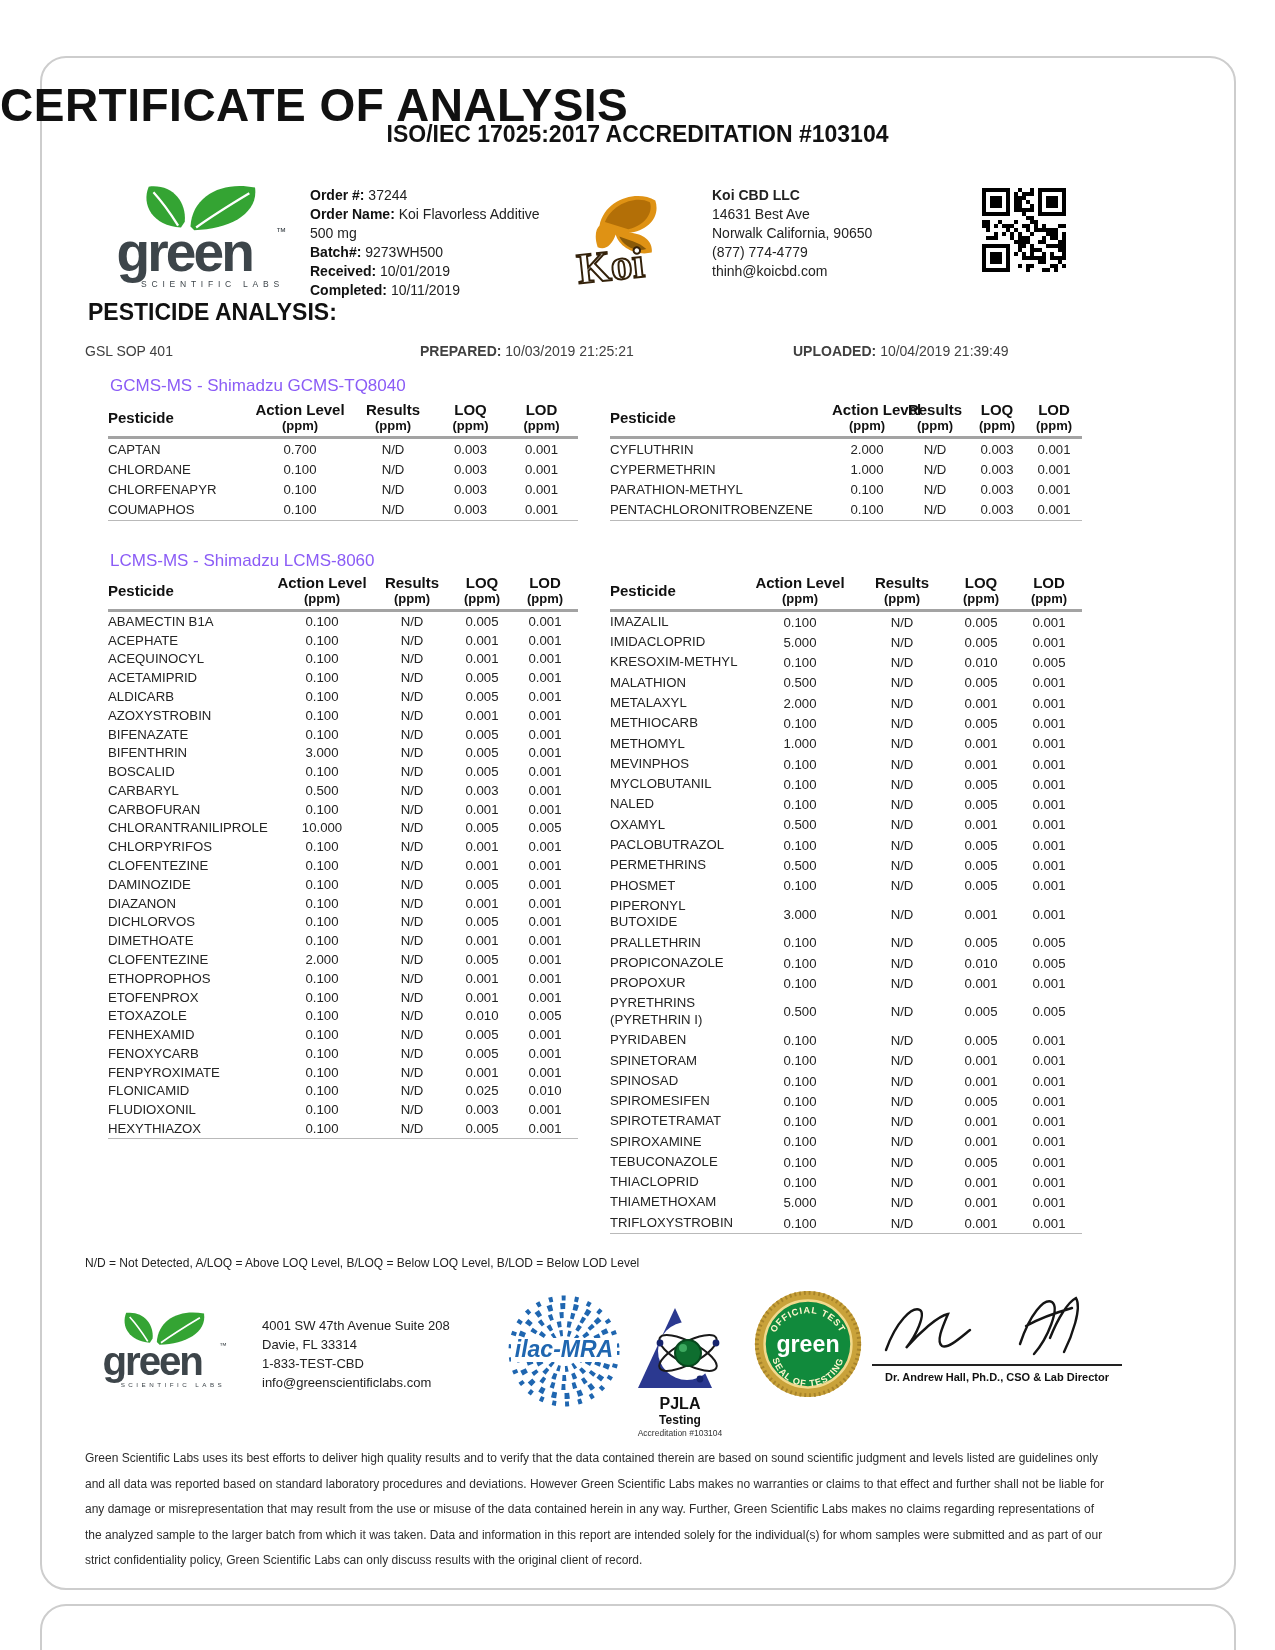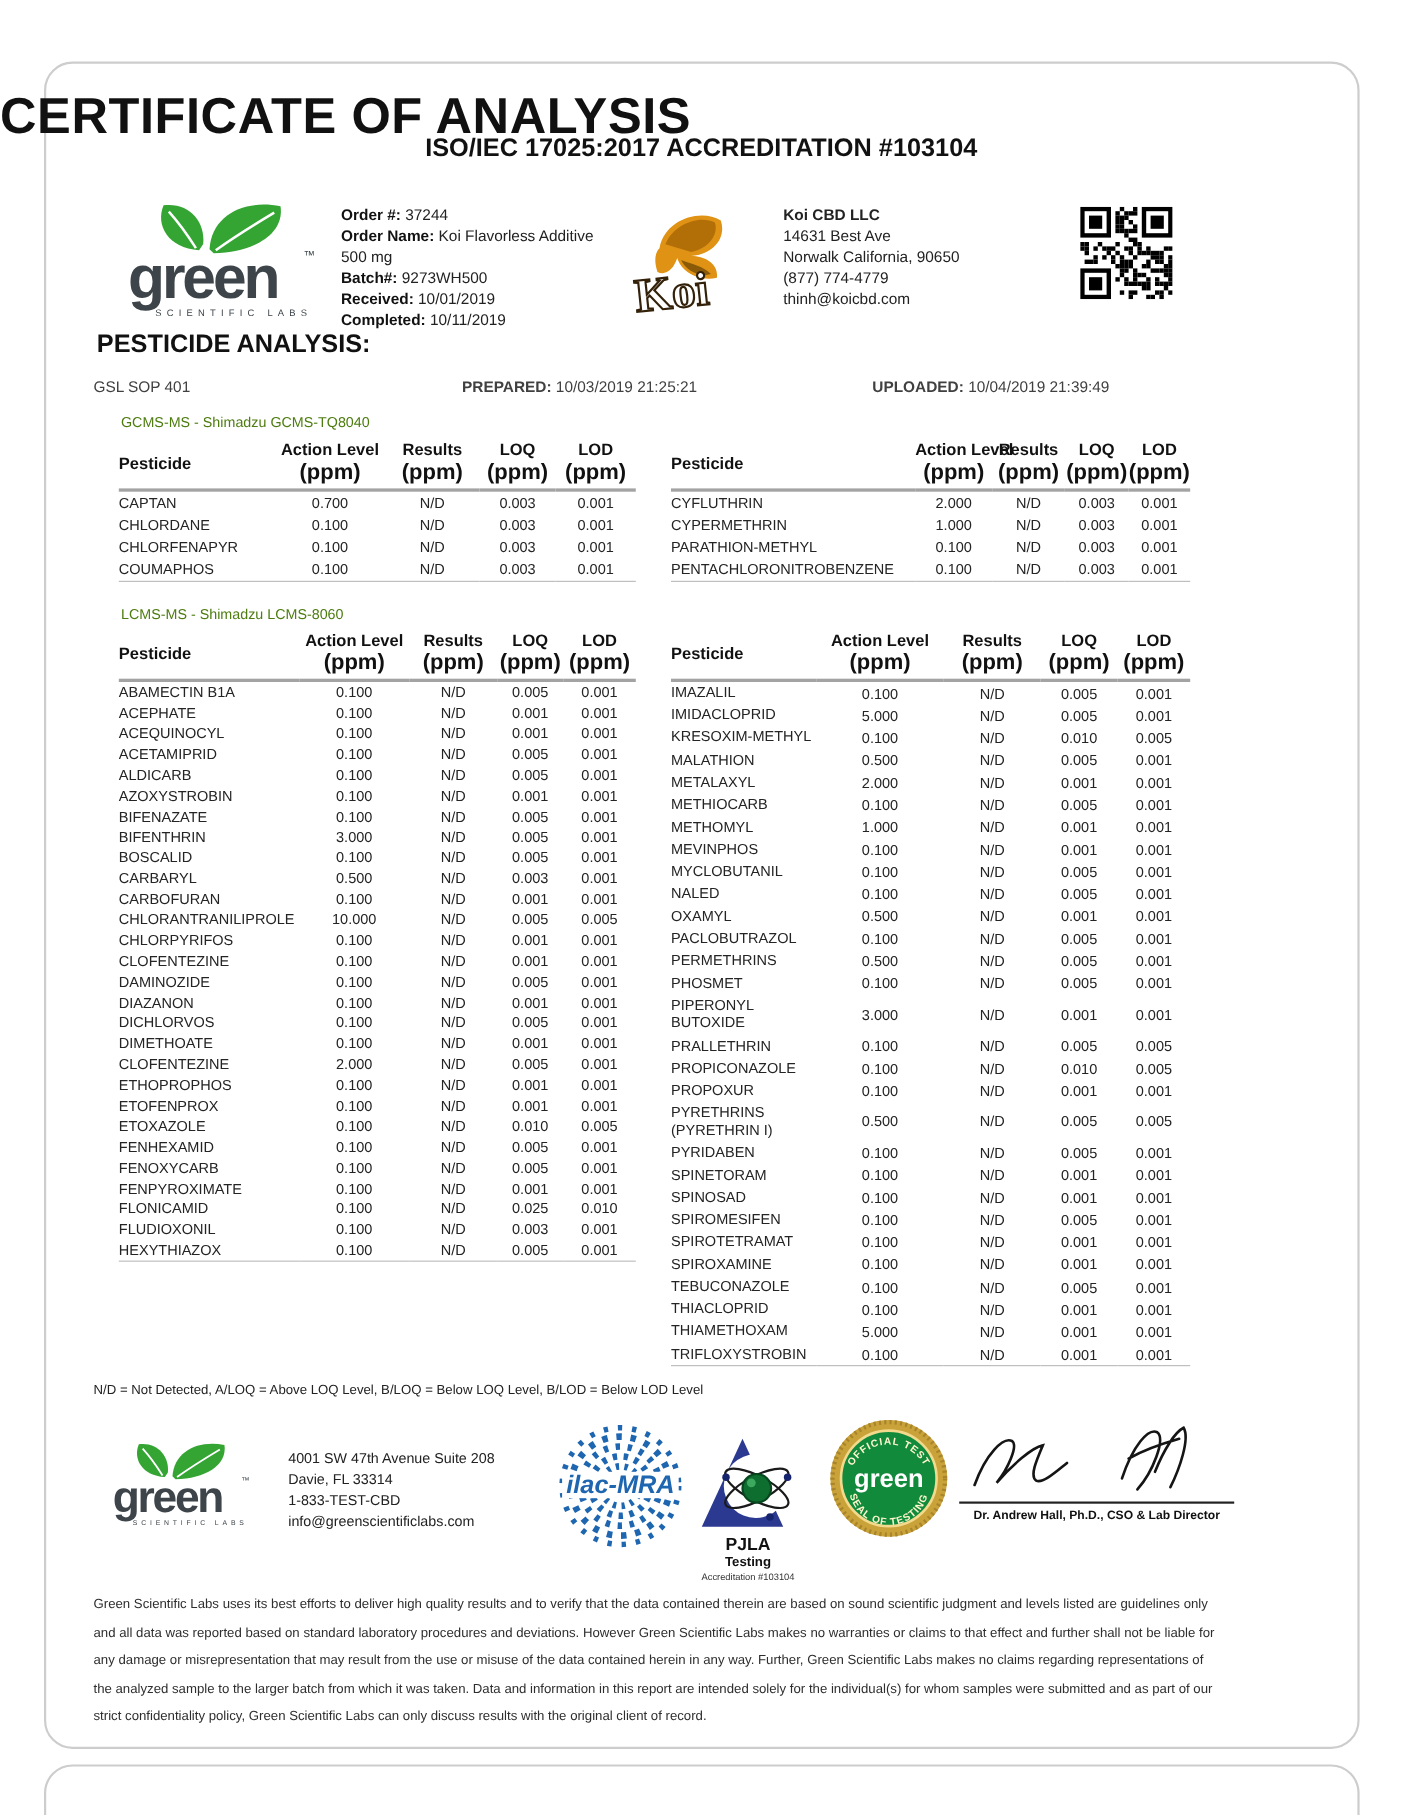--- a/index.html
+++ b/index.html
@@ -14,27 +14,27 @@
   .doc-subtitle{position:absolute;left:0;top:121px;width:1275px;text-align:center;
              font-size:23px;font-weight:bold;color:#111;}
 
   .abs{position:absolute;}
   .info-block{font-size:14px;line-height:19px;color:#222;}
   .info-block b{color:#111;}
 
   .section-heading{position:absolute;left:88px;top:299px;font-size:23px;font-weight:bold;color:#111;}
   .sop-row{font-size:14px;color:#404040;}
 
-  .method-label{position:absolute;font-size:13px;color:#4d7c0f;}
+  .method-label{position:absolute;font-size:17px;color:#8b5cf6;}
 
   table.ptable{border-collapse:collapse;table-layout:fixed;position:absolute;border-bottom:1.5px solid #b9b9b9;}
   .ptable thead th{border-bottom:3.5px solid #a3a3a3;font-size:15px;font-weight:bold;color:#111;
                    text-align:center;vertical-align:middle;padding:2px 0 3px;white-space:nowrap;overflow:visible;}
   .ptable thead th.th-name{text-align:left;}
-  .ptable .h2{font-size:20px;font-weight:bold;}
+  .ptable .h2{font-size:13px;font-weight:bold;}
   .ptable td{font-size:13.2px;color:#242424;vertical-align:middle;}
   .t-g td{padding:2.6px 0;}
   .t-l td{padding:1.9px 0;}
   .ptable .c-name{text-align:left;white-space:nowrap;overflow:visible;}
   .ptable .c-num{text-align:center;}
   table.wrapnames .c-name{white-space:normal;line-height:1.25;}
 
   .footnote{position:absolute;left:85px;top:1256px;font-size:12px;color:#222;}
 
   .addr-block{font-size:13px;line-height:19px;color:#222;}

